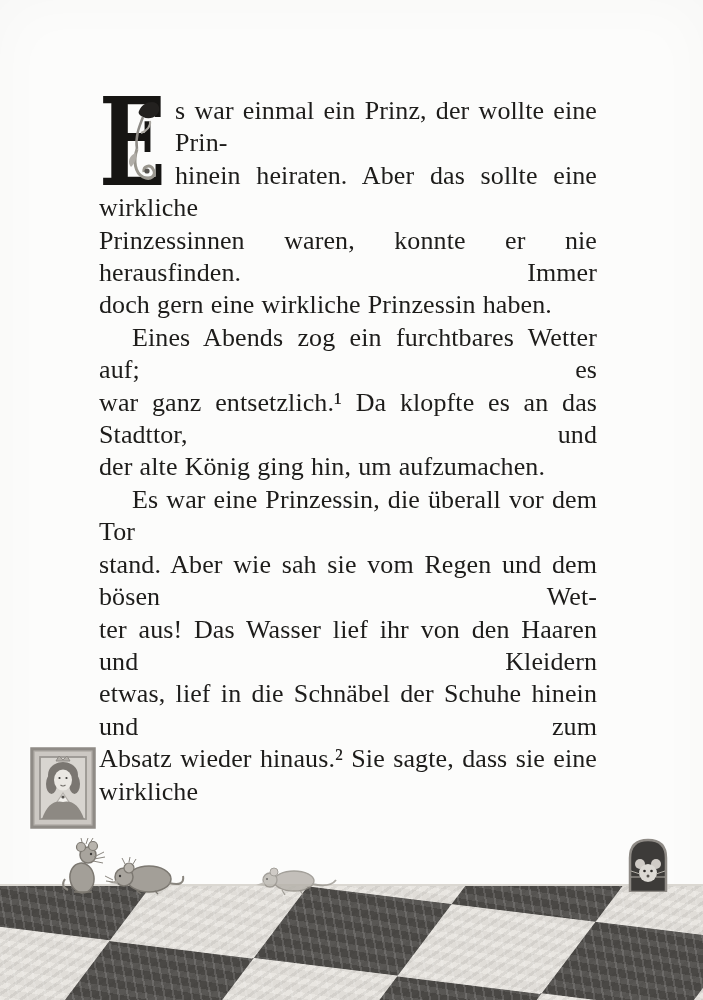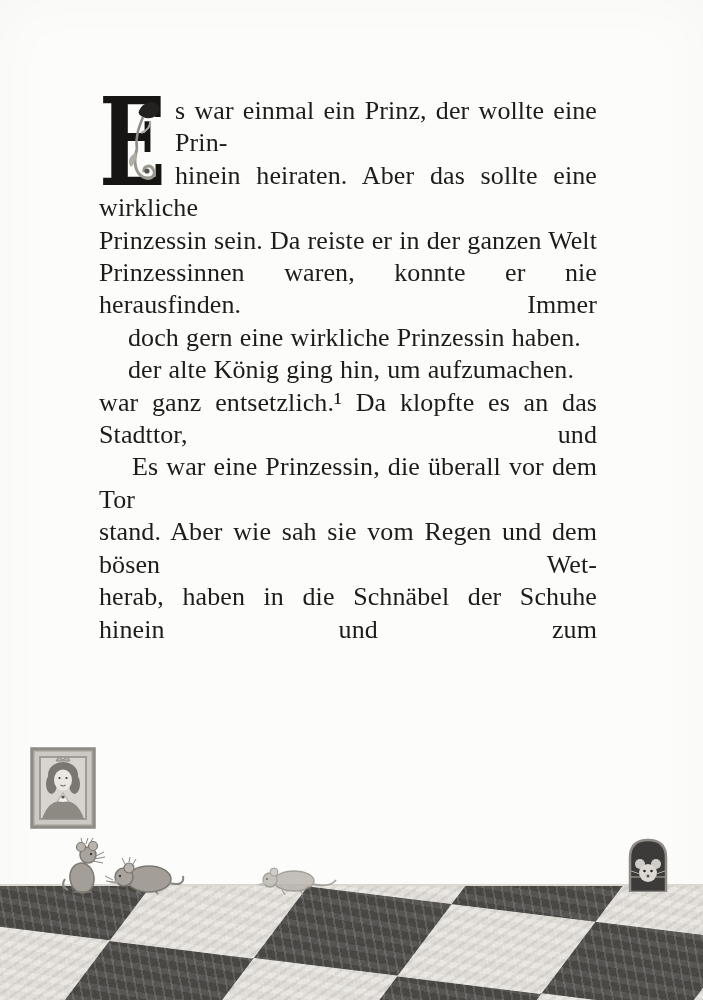--- a/index.html
+++ b/index.html
@@ -22,21 +22,21 @@
   }
   .ln {
     font-size: 26px;
     line-height: 32.4px;
     text-align: justify;
     text-align-last: justify;
     letter-spacing: 0.1px;
     word-spacing: 0.5px;
     white-space: normal;
   }
-  .ln.last  { text-align-last: left; margin-left: 29px; }
+  .ln.last  { text-align-last: left; }
   .ln.indent { text-indent: 33px; }
 
   
   .dropcap-wrap {
     float: left;
     width: 64px; height: 94px;
     position: relative;
     margin-right: 12px;
   }
   .dropcap-letter {
@@ -105,30 +105,32 @@
         <path d="M18,20 C14,30 10,40 12,52" stroke="#8e8b86" stroke-width="2.5" fill="none"></path>
         <path d="M12,52 C8,64 10,76 18,80 C26,84 32,78 28,72 C25,67 18,69 19,75" stroke="#9a978f" stroke-width="3" fill="none"></path>
         <circle cx="22" cy="74" r="2.6" fill="#55524e"></circle>
         <path d="M11,56 C4,58 2,66 6,70 C10,66 12,61 11,56 Z" fill="#b0ada7"></path>
         <path d="M16,36 C22,34 26,29 25,24" stroke="#aaa7a1" stroke-width="2" fill="none"></path>
       </svg>
     </div>
 
     <div class="ln">s war einmal ein Prinz, der wollte eine Prin-</div>
     <div class="ln">hinein heiraten. Aber das sollte eine wirkliche</div>
-    <div class="ln">Prinzessin sein. Da reiste er in der ganzen Welt</div>
     <div class="ln">Prinzessinnen waren, konnte er nie herausfinden. Immer</div>
     <div class="ln last">doch gern eine wirkliche Prinzessin haben.</div>
 
+    <div class="ln indent">Eines Abends zog ein furchtbares Wetter auf; es</div>
+    <div class="ln">war ganz entsetzlich.¹ Da klopfte es an das Stadttor, und</div>
     <div class="ln last">der alte König ging hin, um aufzumachen.</div>
-    <div class="ln">war ganz entsetzlich.¹ Da klopfte es an das Stadttor, und</div>
 
     <div class="ln indent">Es war eine Prinzessin, die überall vor dem Tor</div>
     <div class="ln">stand. Aber wie sah sie vom Regen und dem bösen Wet-</div>
-    <div class="ln">herab, haben in die Schnäbel der Schuhe hinein und zum</div>
+    <div class="ln">ter aus! Das Wasser lief ihr von den Haaren und Kleidern</div>
+    <div class="ln">etwas, lief in die Schnäbel der Schuhe hinein und zum</div>
+    <div class="ln">Absatz wieder hinaus.² Sie sagte, dass sie eine wirkliche</div>
   </div>
 
   <div class="illustration">
 
     <div class="floor">
       <div class="checker"></div>
       <div class="texture"></div>
     </div>
 
     <svg class="portrait" viewBox="0 0 66 82">

